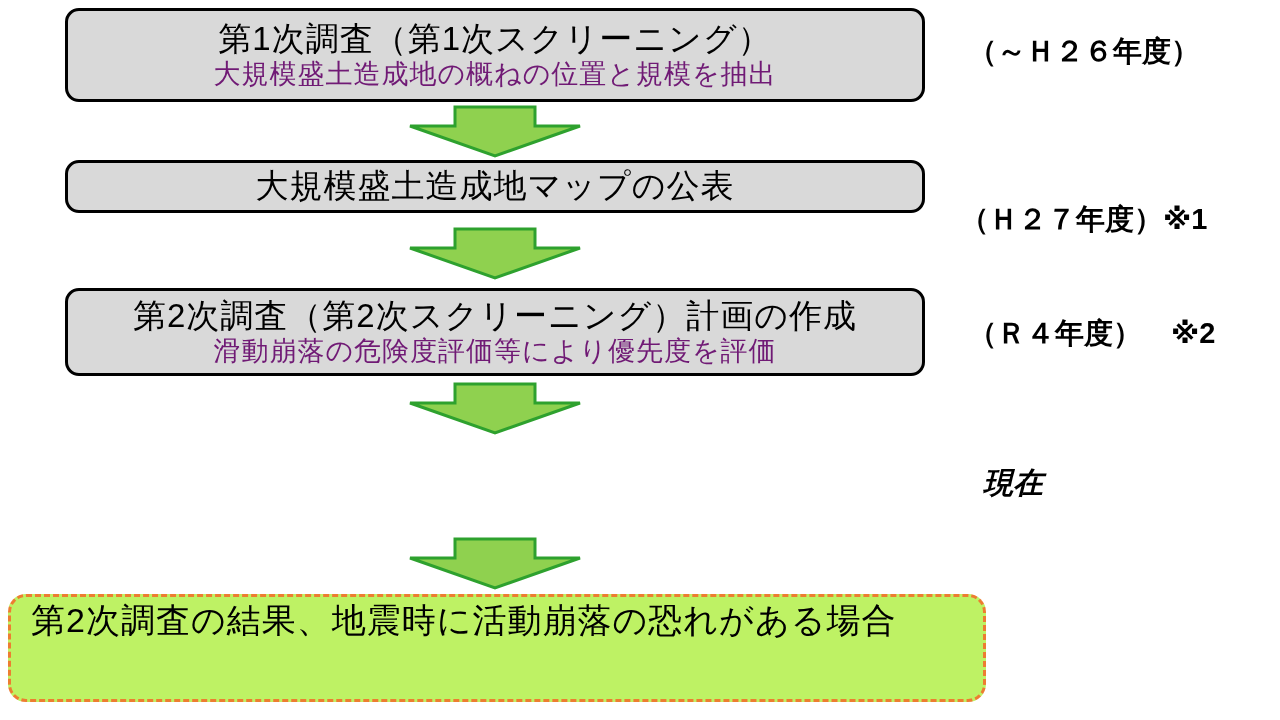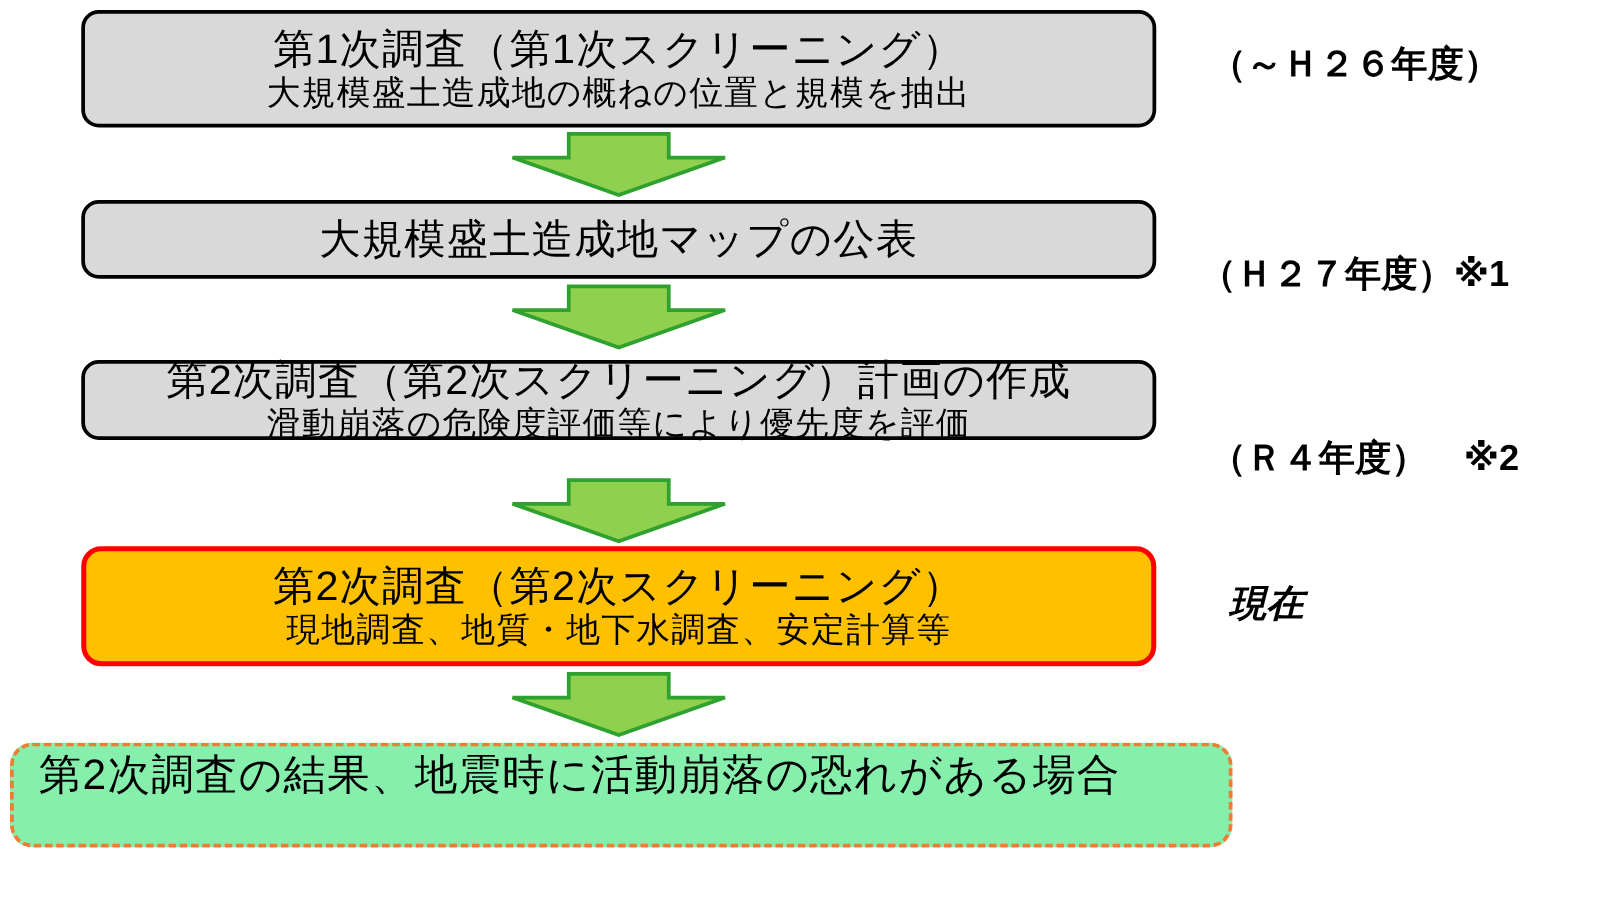--- a/index.html
+++ b/index.html
@@ -32,41 +32,41 @@
   .step-title {
     font-size: 33px;
     line-height: 1.18;
     color: #000000;
     letter-spacing: 1px;
     white-space: nowrap;
   }
   .step-subtitle {
     font-size: 27px;
     line-height: 1.12;
-    color: #000000;
+    color: #701a75;
     letter-spacing: 1px;
     white-space: nowrap;
   }
   #box1 { top: 8px;   height: 94px; }
-  #box2 { top: 160px; height: 63px; }
-  #box3 { top: 288px; height: 64px; }
+  #box2 { top: 160px; height: 53px; }
+  #box3 { top: 288px; height: 88px; }
   #box4 {
     top: 437px; height: 96px;
     background: #FFC000;
     border: 4px solid #FF0000;
     border-radius: 16px;
   }
   #result-box {
     position: absolute;
     left: 8px;
     top: 594px;
     width: 978px;
-    height: 84px;
+    height: 108px;
     box-sizing: border-box;
-    background: #86efac;
+    background: #bef264;
     border: 3px dashed #ED7D31;
     border-radius: 18px;
     display: flex;
     flex-direction: column;
     justify-content: flex-start;
     padding: 4px 10px 4px 20px;
   }
   .result-heading {
     font-size: 34px;
     line-height: 1.15;
@@ -96,21 +96,21 @@
     position: absolute;
     font-size: 29px;
     font-weight: bold;
     color: #000000;
     white-space: nowrap;
     letter-spacing: 0px;
     text-align: center;
   }
   #side1 { left: 968px; top: 32px; }
   #side2 { left: 960px; top: 176px; margin-top: 24px; }
-  #side3 { left: 968px; top: 314px; margin-top: 33px; }
+  #side3 { left: 968px; top: 314px; }
   #side4 { left: 983px; top: 463px; font-size: 30px; font-style: italic; }
 </style>
 </head>
 <body>
 
 <div class="canvas">
 
   <div class="flow-box" id="box1">
     <div class="step-title">第1次調査（第1次スクリーニング）</div>
     <div class="step-subtitle">大規模盛土造成地の概ねの位置と規模を抽出</div>
@@ -133,24 +133,20 @@
   <div class="flow-box" id="box3">
     <div class="step-title">第2次調査（第2次スクリーニング）計画の作成</div>
     <div class="step-subtitle">滑動崩落の危険度評価等により優先度を評価</div>
   </div>
   <div class="side-label" id="side3">（Ｒ４年度）　※2</div>
 
   <svg class="down-arrow" id="arrow3" viewBox="0 0 176 54">
     <polygon points="48,2 128,2 128,21 173,21 88,51 3,21 48,21" fill="#8FD14F" stroke="#2EA12E" stroke-width="3" stroke-linejoin="miter"></polygon>
   </svg>
 
-  <div class="flow-box" id="box4">
-    <div class="step-title">第2次調査（第2次スクリーニング）</div>
-    <div class="step-subtitle">現地調査、地質・地下水調査、安定計算等</div>
-  </div>
   <div class="side-label" id="side4">現在</div>
 
   <svg class="down-arrow" id="arrow4" viewBox="0 0 176 54">
     <polygon points="48,2 128,2 128,21 173,21 88,51 3,21 48,21" fill="#8FD14F" stroke="#2EA12E" stroke-width="3" stroke-linejoin="miter"></polygon>
   </svg>
 
   <div id="result-box">
     <div class="result-heading">第2次調査の結果、地震時に活動崩落の恐れがある場合</div>
   </div>
 

